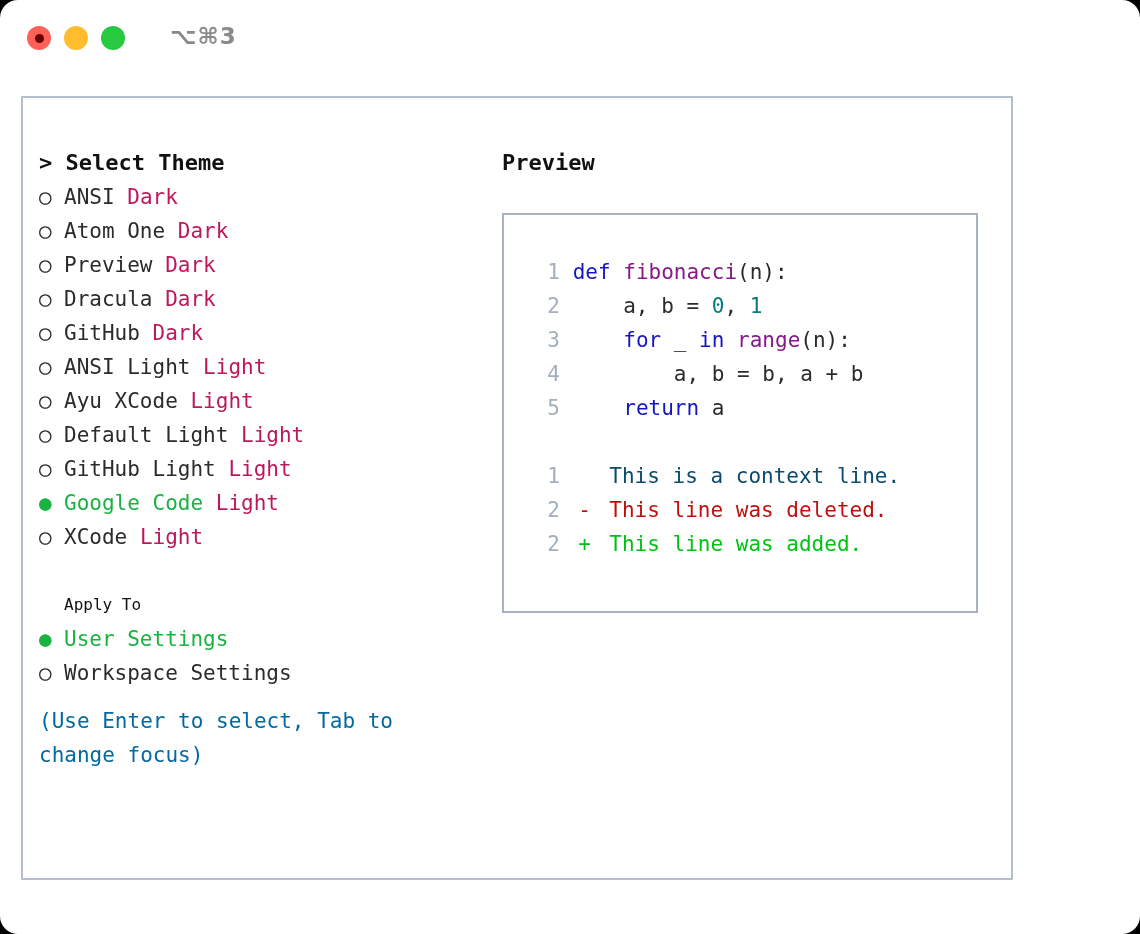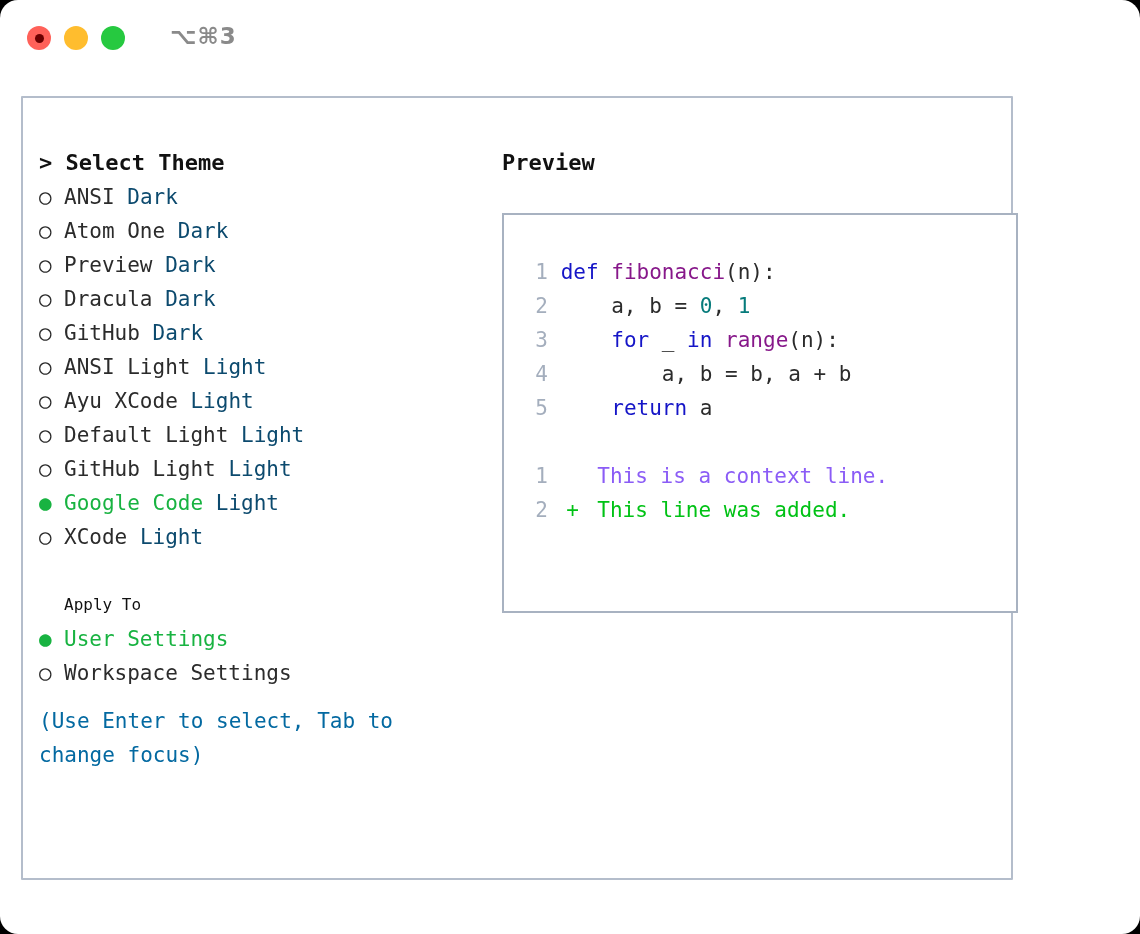--- a/index.html
+++ b/index.html
@@ -113,21 +113,21 @@
   .bullet {
     display: inline-block;
     width: 25px;
     color: #2b2b2b;
   }
   .bullet.sel {
     color: #18b341;
   }
   .opt-name { color: #2b2b2b; text-align: right; }
   .opt-name.sel { color: #18b341; }
-  .opt-kind { color: #0c4a6e; }
+  .opt-kind { color: #be185d; }
 
   .subhead {
     font-size: 16px;
     line-height: 34px;
     color: #111111;
     white-space: pre;
     display: block;
   }
   .spacer-row { height: 34px; }
 
@@ -149,46 +149,46 @@
   }
   .preview-title {
     font-size: 22px;
     font-weight: 700;
     color: #111111;
     line-height: 34px;
     white-space: pre;
   }
   .code-panel {
     margin-top: 33px;
-    width: 516px;
+    width: 476px;
     height: 400px;
     border: 2px solid #a8b2c1;
     background: #ffffff;
     box-sizing: border-box;
-    padding: 40px 0 0 0;
+    padding: 40px 0 0 12px;
   }
   .code-line {
     font-size: 21px;
     line-height: 34px;
     white-space: pre;
     display: block;
   }
   .ln {
     display: inline-block;
     width: 44px;
     text-align: right;
     color: #a4aebd;
   }
   .kw  { color: #1515c7; }
   .fn  { color: #87188a; }
   .num { color: #067b7b; }
   .pn  { color: #2b2b2b; }
   .diff-gap { height: 34px; }
   .mk { display: inline-block; width: 24px; text-align: center; }
-  .ctx { color: #8b5cf6; }
+  .ctx { color: #0c4a6e; }
   .del { color: #bf1010; }
   .add { color: #00c215; }
 </style>
 </head>
 <body>
 
 <div class="window">
 
   <div class="titlebar">
     <div class="traffic">
@@ -237,19 +237,20 @@
         <div id="code-block">
             <div class="code-line"><span class="ln">1</span> <span class="kw">def</span><span class="pn"> </span><span class="fn">fibonacci</span><span class="pn">(n):</span></div>
             <div class="code-line"><span class="ln">2</span> <span class="pn">    a, b = </span><span class="num">0</span><span class="pn">, </span><span class="num">1</span></div>
             <div class="code-line"><span class="ln">3</span> <span class="pn">    </span><span class="kw">for</span><span class="pn"> _ </span><span class="kw">in</span><span class="pn"> </span><span class="fn">range</span><span class="pn">(n):</span></div>
             <div class="code-line"><span class="ln">4</span> <span class="pn">        a, b = b, a + b</span></div>
             <div class="code-line"><span class="ln">5</span> <span class="pn">    </span><span class="kw">return</span><span class="pn"> a</span></div>
           </div>
         <div class="diff-gap"></div>
         <div id="diff-block">
             <div class="code-line"><span class="ln">1</span> <span class="mk ctx"> </span> <span class="ctx">This is a context line.</span></div>
+            <div class="code-line"><span class="ln">2</span> <span class="mk del">-</span> <span class="del">This line was deleted.</span></div>
             <div class="code-line"><span class="ln">2</span> <span class="mk add">+</span> <span class="add">This line was added.</span></div>
           </div>
       </div>
     </div>
 
   </div>
 </div>
 
 </body></html>

